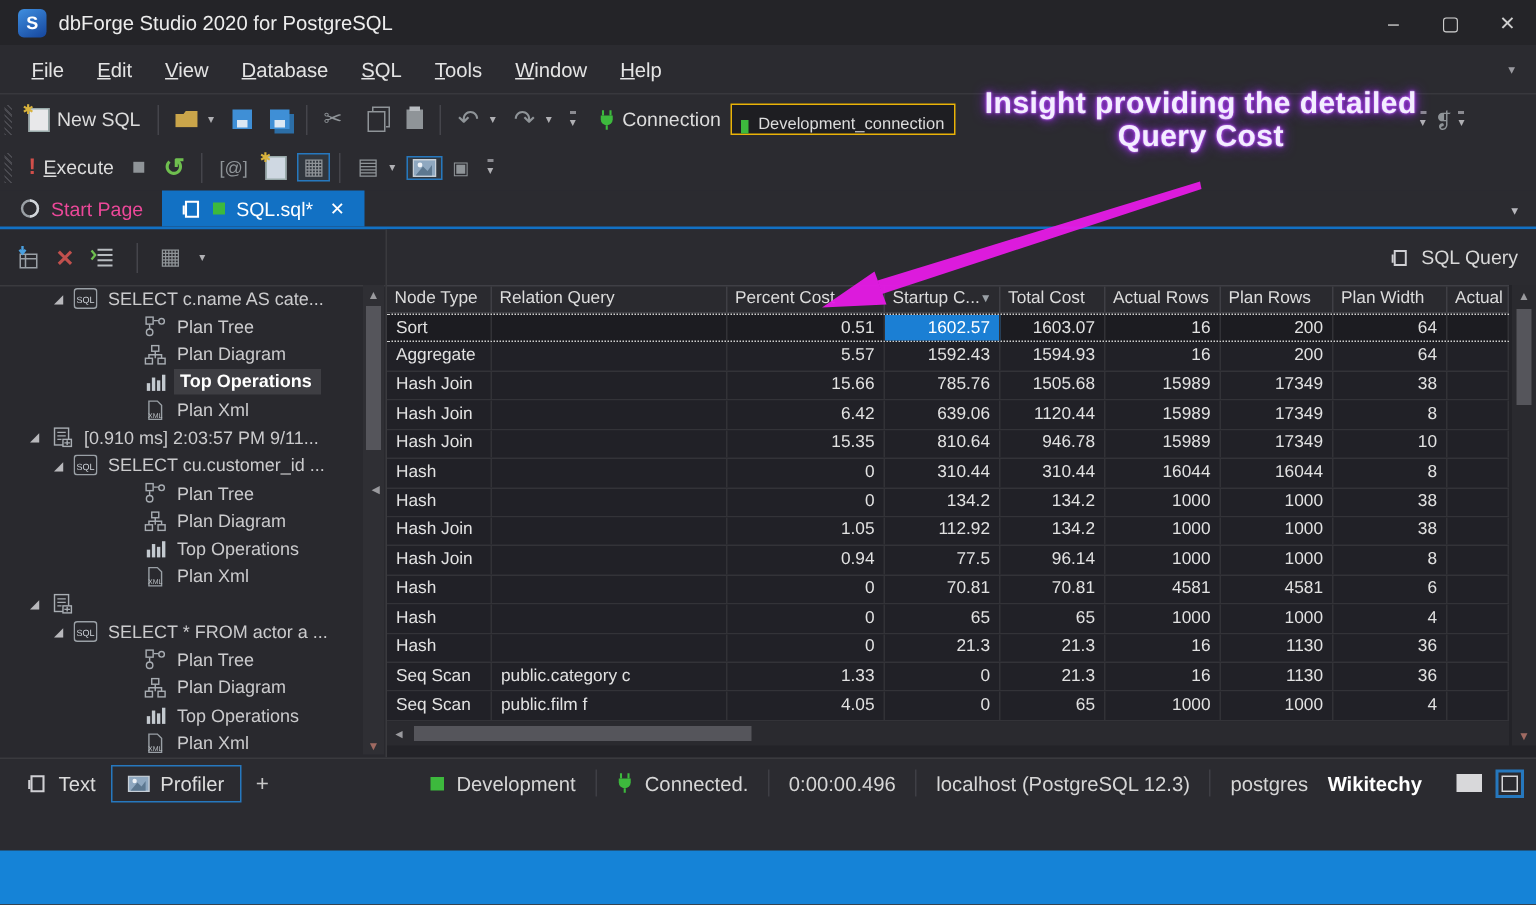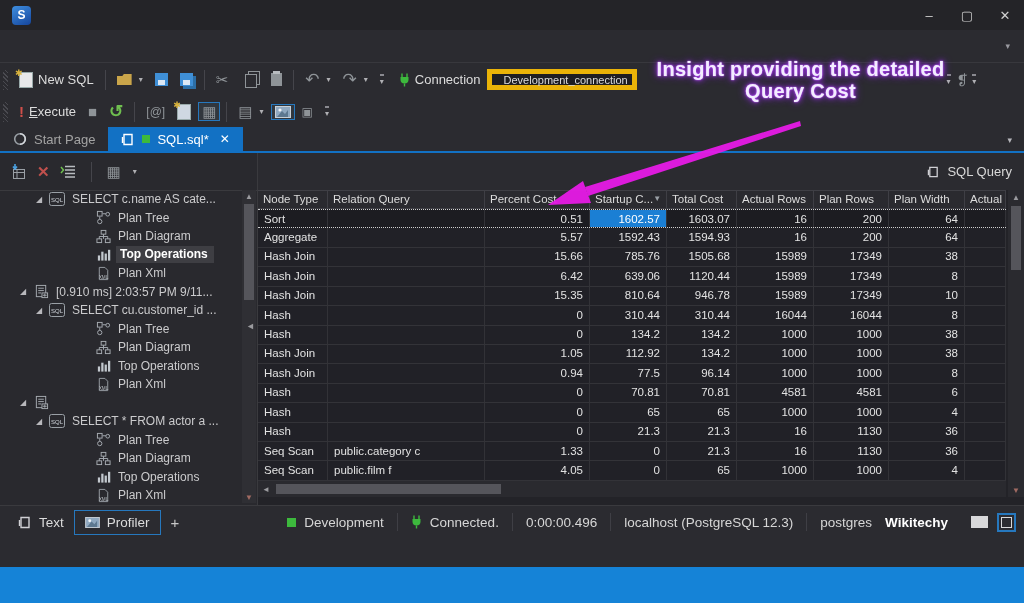--- a/index.html
+++ b/index.html
@@ -36,28 +36,28 @@
   .overflow-btn{display:inline-block;font-size:8px;color:#b0b0b4;border-top:2px solid #8a8a90;padding-top:1px;margin:0 6px;}
   .ic-page{width:12px;height:14px;background:#e8e8ea;border:1px solid #9aa;position:relative;}
   .ic-page::after{content:"✱";position:absolute;left:-5px;top:-5px;color:#d8b23c;font-size:9px;}
   .ic-folder{width:15px;height:11px;background:#caa54a;clip-path:polygon(0 18%,38% 18%,48% 0,100% 0,100% 100%,0 100%);}
   .ic-save{width:13px;height:13px;background:#3f8fd6;position:relative;}
   .ic-save::after{content:"";position:absolute;left:3px;bottom:1px;width:7px;height:5px;background:#dce8f4;}
   .ic-copy{width:10px;height:12px;border:1px solid #8f9498;box-shadow:3px -3px 0 -1px #2b2b30,3px -3px 0 0 #8f9498;margin:3px 2px 0 5px;}
   .ic-paste{width:11px;height:13px;background:#8f9498;position:relative;}
   .ic-paste::after{content:"";position:absolute;left:2px;top:-2px;width:7px;height:3px;background:#b8bcc0;}
   .boxed{border:1px solid #2678be;background:#31373e;padding:1px 3px;}
-  .combo{display:flex;align-items:flex-start;gap:6px;width:150px;height:21px;background:#1e1e22;border:5px solid #eab308;
+  .combo{display:flex;align-items:flex-end;gap:6px;width:150px;height:21px;background:#1e1e22;border:1px solid #eab308;
     padding:0 6px;box-sizing:border-box;font-size:11px;color:#dcdcdc;}
   .sq-green{width:9px;height:9px;background:#3db93d;display:inline-block;}
   .ulabel u{text-decoration:underline;}
 
   
   .tabstrip{position:absolute;left:0;top:127px;width:1024px;height:24px;display:flex;align-items:flex-end;}
-  .tab{display:flex;align-items:center;gap:7px;height:24px;padding:0 13px;font-size:13px;color:#a3a3a3;}
+  .tab{display:flex;align-items:center;gap:7px;height:24px;padding:0 13px;font-size:13px;color:#ec4899;}
   .tab.active{background:#1271c4;color:#fff;}
   .tab .close{font-size:12px;color:#fff;margin-left:4px;}
   .tab-underline{position:absolute;left:0;top:151px;width:1024px;height:2px;background:#1271c4;}
   .tabstrip .end-caret{margin-left:auto;margin-right:12px;margin-bottom:6px;color:#b7b7bc;font-size:9px;}
 
   
   .main{position:absolute;left:0;top:153px;width:1024px;height:352px;display:flex;}
   .left-panel{width:258px;box-sizing:border-box;border-right:1px solid #3a3a3e;position:relative;background:#29292e;}
   .tree-toolbar{height:37px;display:flex;align-items:center;padding-left:10px;gap:10px;border-bottom:1px solid #3a3a3e;}
   .tree{position:absolute;top:37px;left:0;right:16px;bottom:0;overflow:hidden;}
@@ -123,28 +123,30 @@
     text-shadow:0 0 2px #b24bf3,0 0 5px #9b30e0,0 0 9px #8a2be2,0 0 1px #fff;}
   .ann-svg{position:absolute;left:0;top:0;width:1024px;height:603px;pointer-events:none;z-index:8;}
 </style>
 </head>
 <body>
 
 <div class="window">
 
   <div class="titlebar">
     <div class="logo">S</div>
+    <div class="title-text">dbForge Studio 2020 for PostgreSQL</div>
     <div class="win-controls">
       <div class="win-btn">–</div>
       <div class="win-btn">▢</div>
       <div class="win-btn">✕</div>
     </div>
   </div>
 
   <div class="menubar">
+    <span id="menu-items"><span class="menu-item"><u>F</u>ile</span><span class="menu-item"><u>E</u>dit</span><span class="menu-item"><u>V</u>iew</span><span class="menu-item"><u>D</u>atabase</span><span class="menu-item"><u>S</u>QL</span><span class="menu-item"><u>T</u>ools</span><span class="menu-item"><u>W</u>indow</span><span class="menu-item"><u>H</u>elp</span></span>
     <span class="end-caret">▾</span>
   </div>
 
   <div class="toolbar tb1">
     <span class="grip"></span>
     <span class="tbtn">
       <span class="ic-page"></span>
       <span>New SQL</span>
     </span>
     <span class="tsep"></span>

